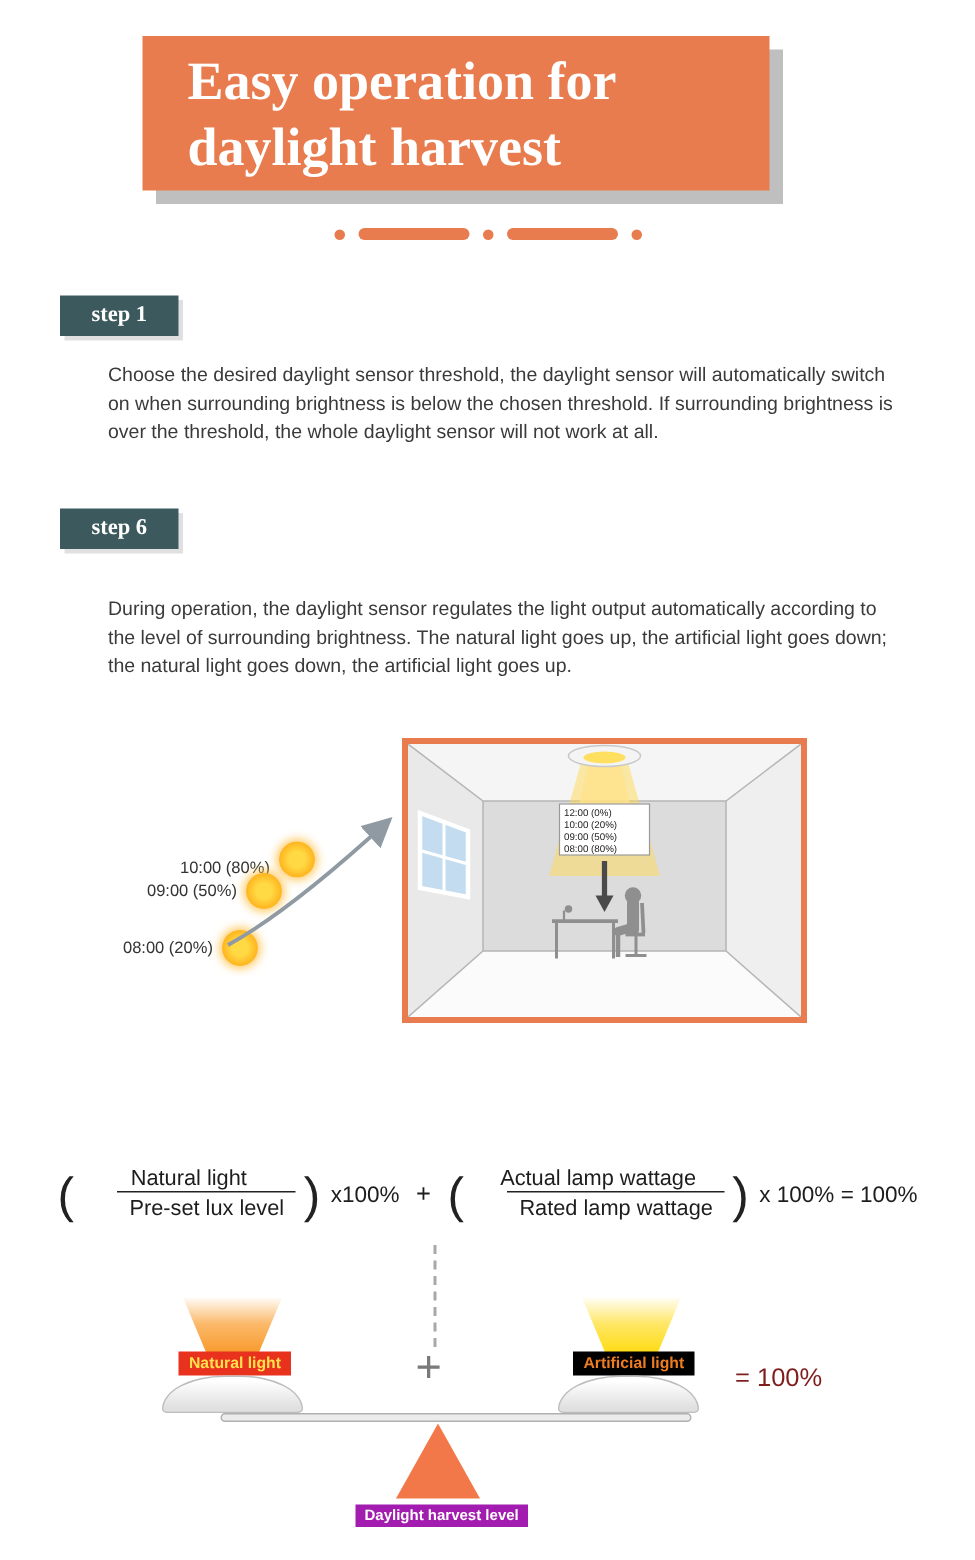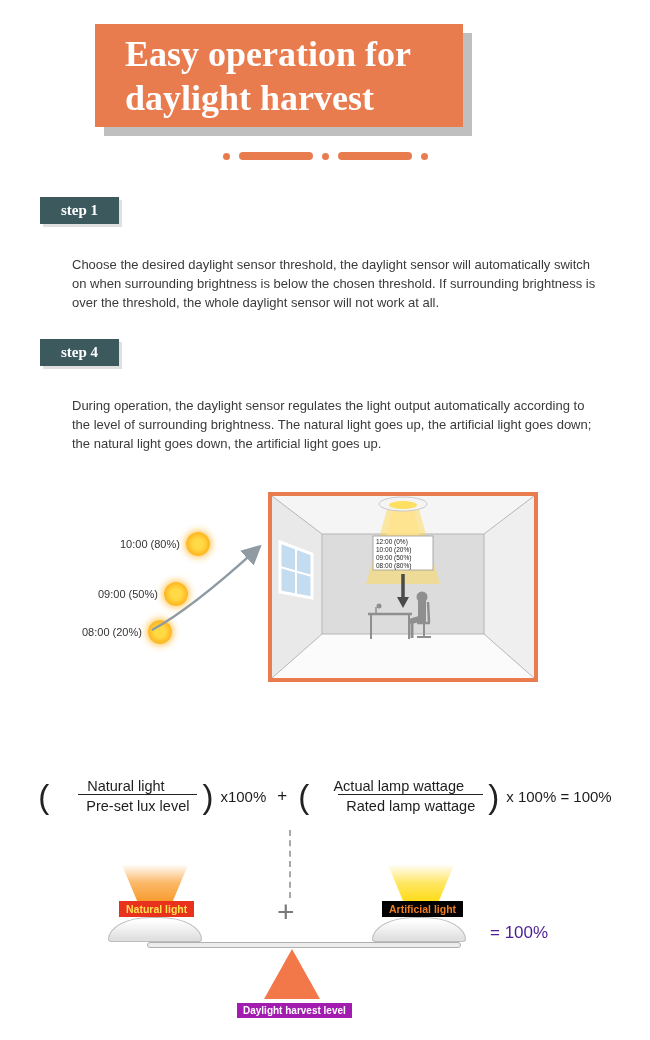--- a/index.html
+++ b/index.html
@@ -1,43 +1,43 @@
 <!DOCTYPE html>
 <html><head>
 <meta charset="utf-8">
 <style>
   html,body{margin:0;padding:0;background:#fff;}
   .page{position:relative;width:650px;height:1040px;background:#ffffff;overflow:hidden;
         font-family:"Liberation Sans",sans-serif;color:#333;}
 
   
-  .header{position:absolute;left:95px;top:24px;width:368px;height:103px;background:#e87c4f;
+  .header{position:absolute;left:95px;top:24px;width:418px;height:103px;background:#e87c4f;
           box-shadow:9px 9px 0 rgba(0,0,0,0.25);box-sizing:border-box;padding:9px 0 0 30px;
           color:#fff;font-family:"Liberation Serif",serif;font-weight:700;font-size:36px;line-height:1.22;}
   .header .t-line{display:block;}
 
   
   .divider{position:absolute;top:152px;left:0;width:650px;display:flex;justify-content:center;align-items:center;gap:9px;}
   .divider .dot{width:7px;height:7px;border-radius:50%;background:#e87c4f;}
   .divider .bar{width:74px;height:8px;border-radius:4px;background:#e87c4f;}
 
   
   .step-badge{position:absolute;left:40px;width:79px;height:27px;background:#3c5a5e;color:#fff;
               font-family:Liberation Serif, serif;font-weight:700;font-size:15px;
               display:flex;align-items:center;justify-content:center;box-shadow:3px 3px 0 rgba(0,0,0,0.12);}
   .badge-1{top:197px;} .badge-2{top:339px;}
   .step-text{position:absolute;left:72px;width:530px;font-size:13px;line-height:1.45;color:#3a3a3a;}
-  .text-1{top:243px;} .text-2{top:384px;}
+  .text-1{top:228px;} .text-2{top:384px;}
 
   
   .diagram{position:absolute;left:0;top:480px;width:650px;height:240px;}
   .room{position:absolute;left:268px;top:12px;width:270px;height:190px;border:4px solid #e87c4f;
         box-sizing:border-box;background:#fff;}
   .sun-row{position:absolute;display:flex;align-items:center;gap:6px;font-size:11px;color:#333;white-space:nowrap;}
-  .sun-1{left:152px;top:42px;} .sun-2{left:120px;top:52px;} .sun-3{left:98px;top:102px;} .sun-4{left:82px;top:140px;}
+  .sun-1{left:152px;top:42px;} .sun-2{left:120px;top:81px;align-items:flex-end;} .sun-3{left:98px;top:102px;} .sun-4{left:82px;top:140px;}
   .sun{border-radius:50%;width:24px;height:24px;
        background:radial-gradient(circle,#ffda44 30%,#ffb41f 70%,#f7941d 100%);
        box-shadow:0 0 6px 2px rgba(255,190,60,0.75);}
   .sun.big{width:29px;height:29px;background:radial-gradient(circle,#ffc23d 25%,#f7941d 75%,#ef7d1a 100%);}
   .curve-arrow{position:absolute;left:128px;top:38px;}
 
   
   .formula{position:absolute;left:0;top:778px;width:650px;display:flex;justify-content:center;
            align-items:center;gap:5px;color:#1d1d1d;}
   .paren{font-size:33px;font-weight:400;line-height:1;color:#222;}
@@ -61,21 +61,21 @@
   .label-artificial{left:382px;top:56px;background:#000000;color:#ef7c1f;}
   .dome{position:absolute;width:94px;height:25px;background:linear-gradient(#ffffff 10%,#e0e0e0 90%);
         border:1px solid #bdbdbd;border-radius:47px 47px 4px 4px / 25px 25px 3px 3px;box-sizing:border-box;}
   .dome-left{left:108px;top:72px;} .dome-right{left:372px;top:72px;}
   .seesaw-bar{position:absolute;left:147px;top:97px;width:314px;height:6px;background:#ececec;
               border:1px solid #b0b0b0;border-radius:3px;box-sizing:border-box;}
   .fulcrum{position:absolute;left:264px;top:104px;width:0;height:0;
            border-left:28px solid transparent;border-right:28px solid transparent;border-bottom:50px solid #f2784a;}
   .fulcrum-label{position:absolute;left:237px;top:158px;background:#a21caf;color:#fff;
                  font-size:10px;font-weight:700;padding:2px 6px;}
-  .equals{position:absolute;left:490px;top:78px;font-size:17px;color:#4c1d95;text-align:right;}
+  .equals{position:absolute;left:490px;top:64px;font-size:17px;color:#7f1d1d;text-align:right;}
   .room-text{font-family:"Liberation Sans",sans-serif;}
 </style>
 </head>
 <body>
 
 <div class="page">
 
   <div class="header">
     <span class="t-line">Easy operation for</span>
     <span class="t-line">daylight harvest</span>
@@ -85,21 +85,21 @@
     <span class="dot"></span>
     <span class="bar"></span>
     <span class="dot"></span>
     <span class="bar"></span>
     <span class="dot"></span>
   </div>
 
   <div class="step-badge badge-1">step 1</div>
   <p class="step-text text-1">Choose the desired daylight sensor threshold, the daylight sensor will automatically switch on when surrounding brightness is below the chosen threshold. If surrounding brightness is over the threshold, the whole daylight sensor will not work at all.</p>
 
-  <div class="step-badge badge-2">step 4</div>
+  <div class="step-badge badge-2">step 6</div>
   <p class="step-text text-2">During operation, the daylight sensor regulates the light output automatically according to the level of surrounding brightness. The natural light goes up, the artificial light goes down; the natural light goes down, the artificial light goes up.</p>
 
   <div class="diagram">
 
     <div class="sun-row sun-2">
       <span>10:00 (80%)</span>
       <span class="sun"></span>
     </div>
     <div class="sun-row sun-3">
       <span>09:00 (50%)</span>

